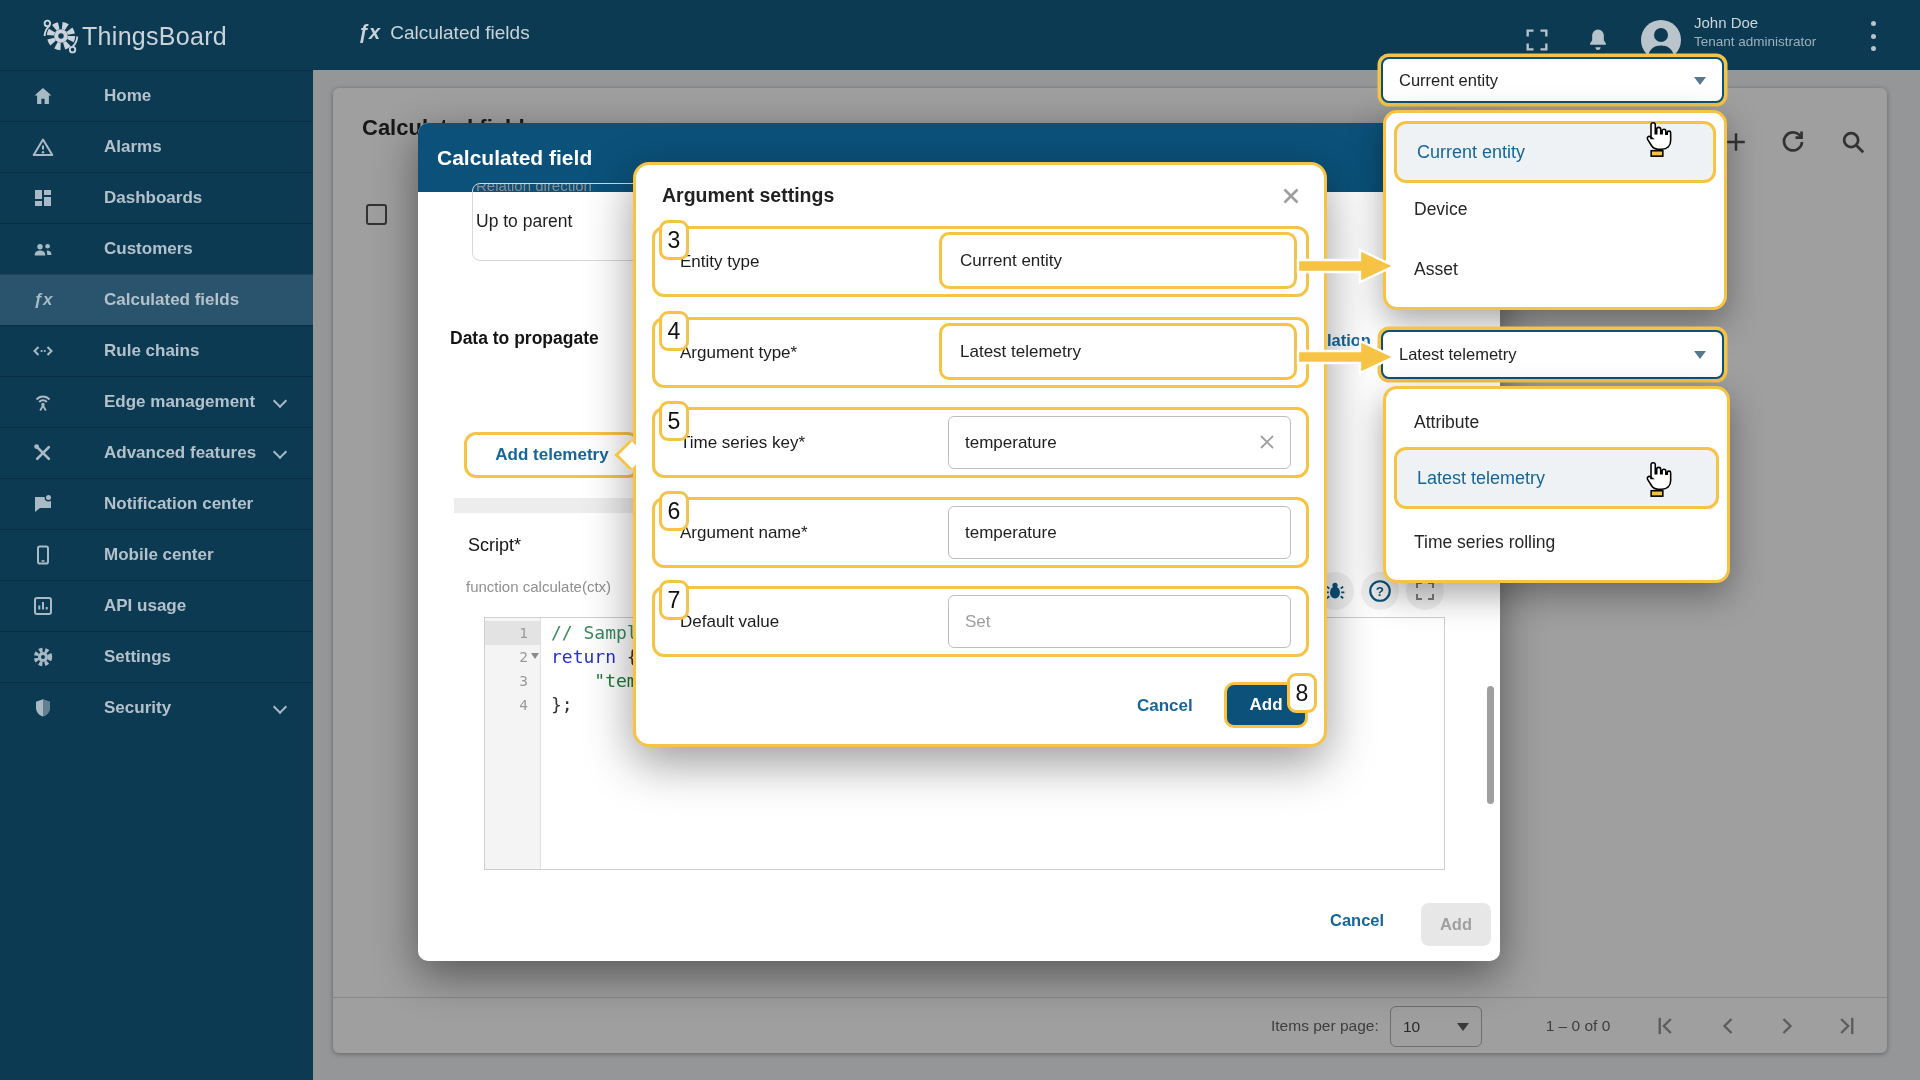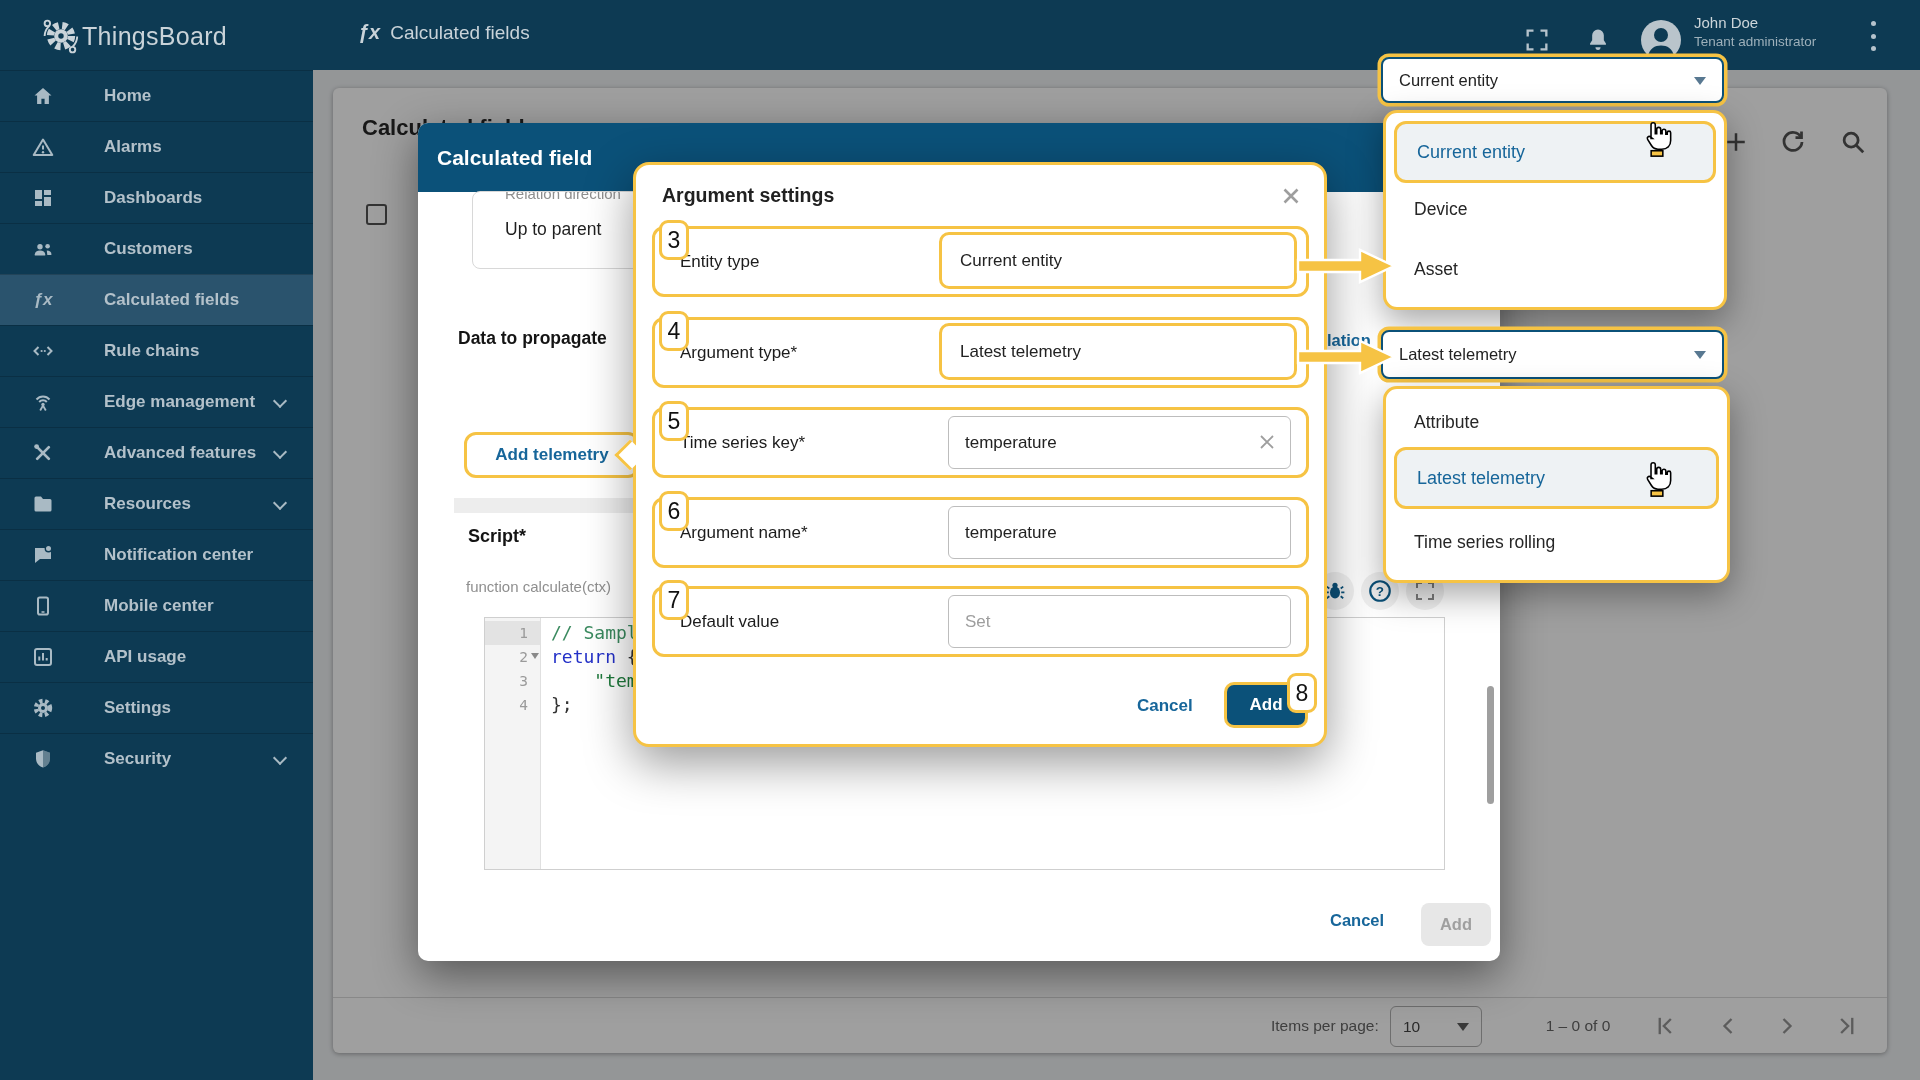--- a/index.html
+++ b/index.html
@@ -44,28 +44,28 @@
   .card-ic{position:absolute;top:39px;width:30px;height:30px;color:#4c4c4c;cursor:pointer}
   .paginator{position:absolute;left:0;top:909px;width:1554px;height:56px;border-top:1px solid #d6d6d6;color:#5f5f5f;font-size:15.5px}
   .pgsel{position:absolute;left:1057px;top:8px;width:92px;height:41px;border:1px solid #ababab;border-radius:6px;display:flex;align-items:center;padding:0 12px;justify-content:space-between;cursor:pointer;color:#3d3d3d}
   .caret{width:0;height:0;border:6px solid transparent;border-top:8px solid #565656;margin-top:7px}
   .pg-ic{position:absolute;top:14px;width:28px;height:28px;color:#8f8f8f;cursor:pointer}
   .dim{position:absolute;left:313px;top:70px;width:1607px;height:1010px;background:rgba(10,10,10,.38);z-index:5}
 
   
   .fmodal{position:absolute;left:418px;top:123px;width:1082px;height:838px;background:#fff;border-radius:10px;z-index:10;box-shadow:0 14px 44px rgba(0,0,0,.45)}
   .fmodal-h{position:absolute;left:0;top:0;width:100%;height:69px;background:var(--blue);border-radius:10px 10px 0 0;display:flex;align-items:center;padding-left:19px;color:#fff;font-size:21px;font-weight:bold}
-  .rel-field{position:absolute;left:54px;top:68px;width:262px;height:78px;border:1px solid #d8d8d8;border-radius:8px;overflow:hidden;padding-left:32px}
+  .rel-field{position:absolute;left:54px;top:60px;width:262px;height:78px;border:1px solid #d8d8d8;border-radius:8px;overflow:hidden;padding-left:3px}
   .rel-label{display:block;margin-top:-7px;font-size:15px;color:#8f8f8f}
   .rel-value{display:block;margin-top:17px;font-size:17.5px;color:#1f1f1f}
-  .data-prop{position:absolute;left:40px;top:205px;font-size:17.5px;font-weight:bold;color:#141414}
+  .data-prop{position:absolute;left:32px;top:205px;font-size:17.5px;font-weight:bold;color:#141414}
   .add-arg{position:absolute;left:46px;top:309px;width:176px;height:46px;border:3.5px solid var(--yellow);border-radius:12px;background:#fff;
     color:var(--link);font-weight:bold;font-size:17px;display:flex;align-items:center;justify-content:center;cursor:pointer}
   .fdivider{position:absolute;left:36px;top:375px;width:380px;height:15px;background:#ededed}
-  .script-label{position:absolute;left:50px;top:403px;font-size:18px;font-weight:bold;color:#141414}
+  .script-label{position:absolute;left:50px;top:412px;font-size:18px;font-weight:normal;color:#141414}
   .script-sig{position:absolute;left:48px;top:455px;font-size:15px;color:#8f8f8f}
   .calc-tab{position:absolute;left:864px;top:208px;font-size:16.5px;font-weight:bold;color:var(--link);cursor:pointer}
   .calc-underline{position:absolute;left:864px;top:234px;width:98px;height:3px;background:var(--link)}
   .editor{position:absolute;left:66px;top:494px;width:961px;height:253px;border:1px solid #cfcfcf;background:#fff;display:flex;cursor:text}
   .gutter{width:56px;background:#f4f4f4;border-right:1px solid #e0e0e0;padding-top:3px;flex:none}
   .gnum{height:24px;line-height:24px;text-align:right;padding-right:12px;color:#9a9a9a;font-family:"DejaVu Sans Mono",monospace;font-size:14.5px;position:relative}
   .gnum.cur{background:#e3e3e3}
   .fold{position:absolute;right:1px;top:8px;width:0;height:0;border:4px solid transparent;border-top:6px solid #8a8a8a}
   .codelines{padding:3px 0 0 10px;font-family:"DejaVu Sans Mono",monospace;font-size:18px;line-height:24px}
   .cl{white-space:pre;height:24px}
@@ -268,29 +268,20 @@
             <rect x="2.5" y="10.6" width="19" height="2.8" rx="1.2" transform="rotate(-45 12 12)" fill="currentColor"></rect>
             <circle cx="5.6" cy="5.6" r="2.4" fill="currentColor"></circle>
           </svg>
         </span>
       <span>Advanced features</span>
       <span class="chev"></span>
     </div>
     <div class="side-item">
       <span class="sicon">
           <svg viewBox="0 0 24 24">
-            <path d="M3.5 6A1.5 1.5 0 0 1 5 4.5h5l2 2.5h7A1.5 1.5 0 0 1 20.5 8.5V18a1.5 1.5 0 0 1-1.5 1.5H5A1.5 1.5 0 0 1 3.5 18z" fill="currentColor"></path>
-          </svg>
-        </span>
-      <span>Resources</span>
-      <span class="chev"></span>
-    </div>
-    <div class="side-item">
-      <span class="sicon">
-          <svg viewBox="0 0 24 24">
             <path d="M4 5h16v11H9l-5 4z" fill="currentColor"></path>
             <circle cx="17.5" cy="5.5" r="3.2" fill="currentColor" stroke="#0d3a53" stroke-width="1.4"></circle>
           </svg>
         </span>
       <span>Notification center</span>
     </div>
     <div class="side-item">
       <span class="sicon">
           <svg viewBox="0 0 24 24">
             <rect x="7" y="3.5" width="10" height="17" rx="1.8" fill="none" stroke="currentColor" stroke-width="2"></rect>

